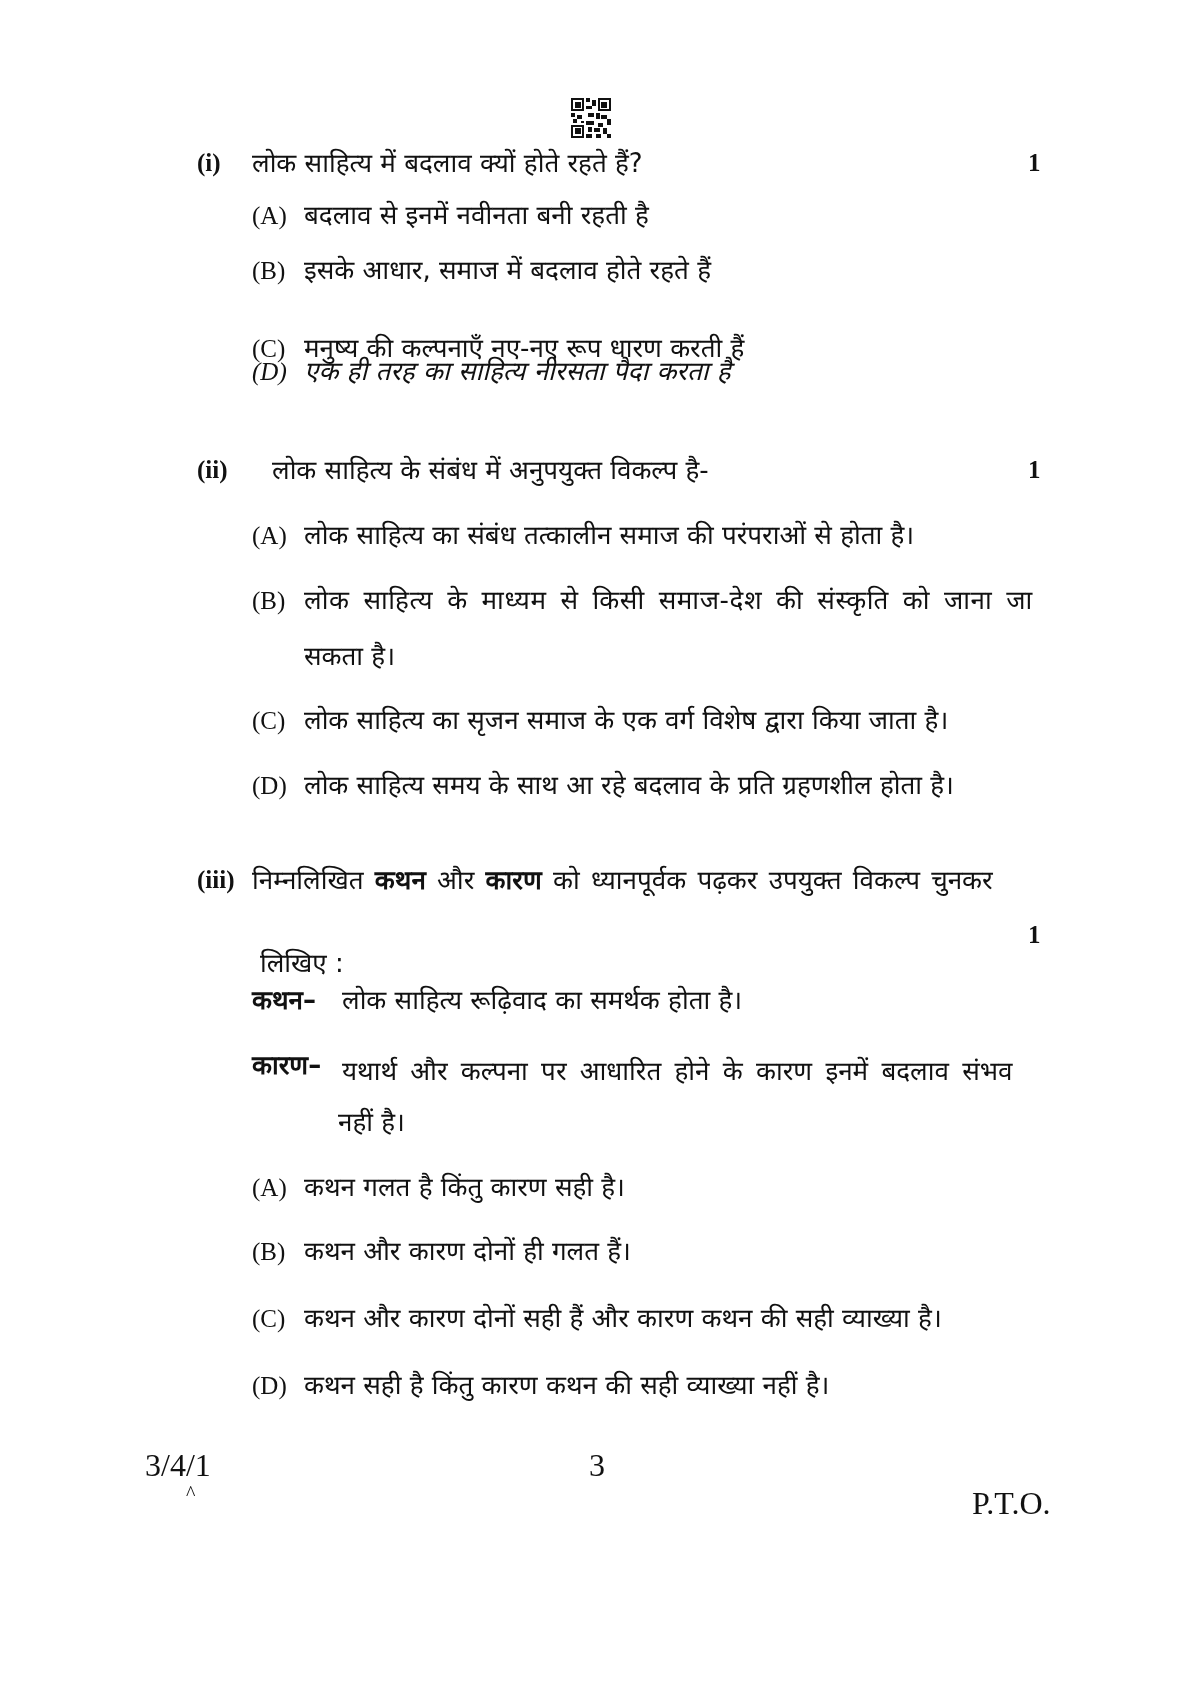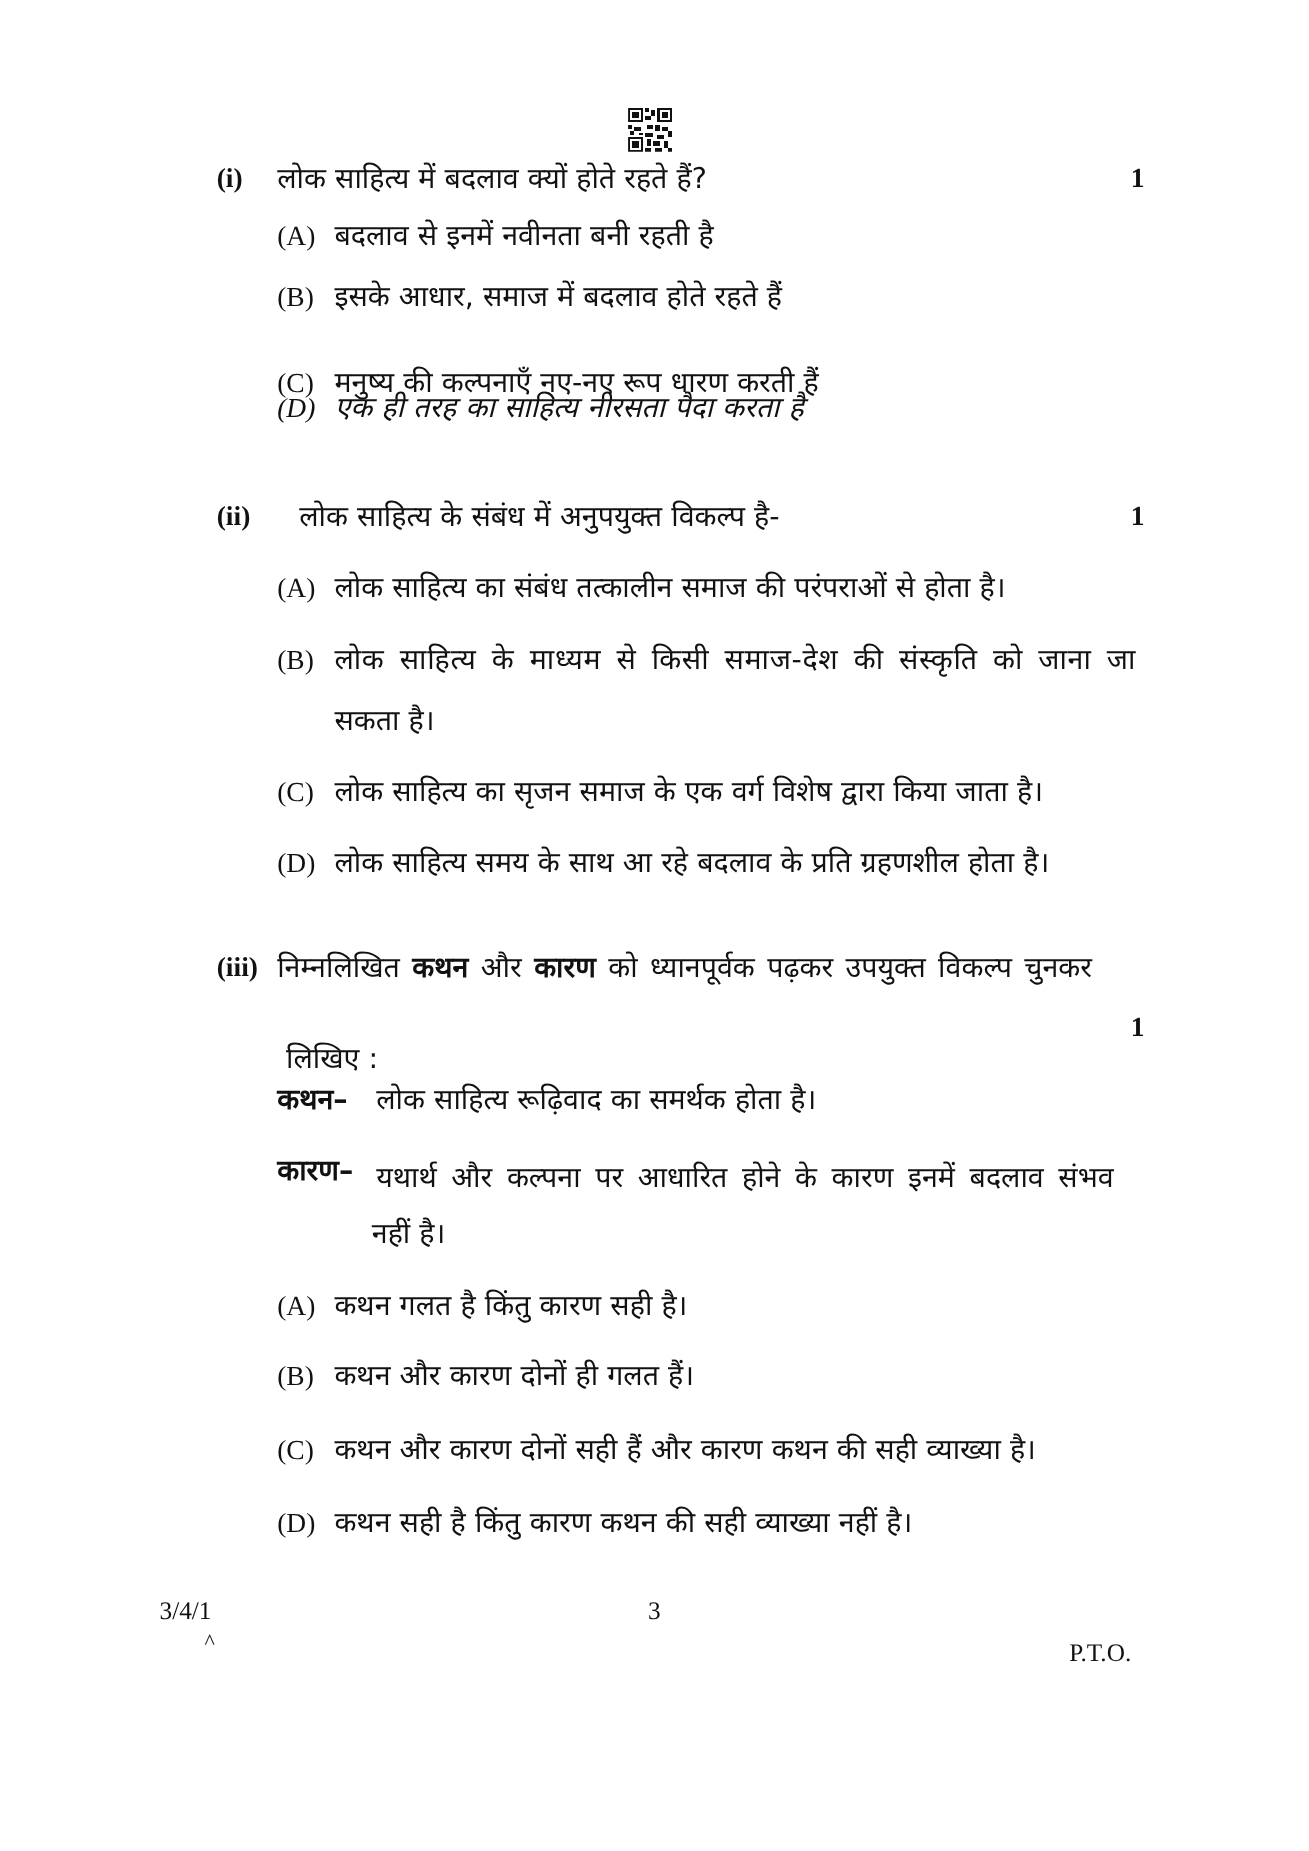--- a/index.html
+++ b/index.html
@@ -6,21 +6,21 @@
     body { width: 1190px; height: 1683px; position: relative; overflow: hidden;
            font-family: "Liberation Serif", "DejaVu Serif", serif; color: #111; }
     .page { position: absolute; left: 0; top: 0; width: 1190px; height: 1683px; background: #fff; }
     .abs { position: absolute; white-space: nowrap; }
     .txt { font-family: "Liberation Serif", "DejaVu Serif", serif; font-size: 25px; line-height: 30px; }
     .hi { font-family: "DejaVu Sans", "Liberation Sans", sans-serif; font-size: 26px; line-height: 30px; }
     .qnum { font-weight: bold; font-size: 25px; }
     .marks { font-weight: bold; font-size: 25px; }
     .opt-label { display: inline-block; width: 52px; }
     .b { font-weight: bold; }
-    .footer { font-size: 23px; }
+    .footer { font-size: 32px; }
     .qr { position: absolute; left: 571px; top: 98px; width: 40px; height: 40px; }
   </style>
 </head>
 <body>
 
 <div class="page">
 
   <svg class="qr" viewBox="0 0 21 21" shape-rendering="crispEdges">
     <rect x="0" y="0" width="21" height="21" fill="#fff"></rect>
     <rect x="0" y="0" width="7" height="7" fill="#111"></rect>

